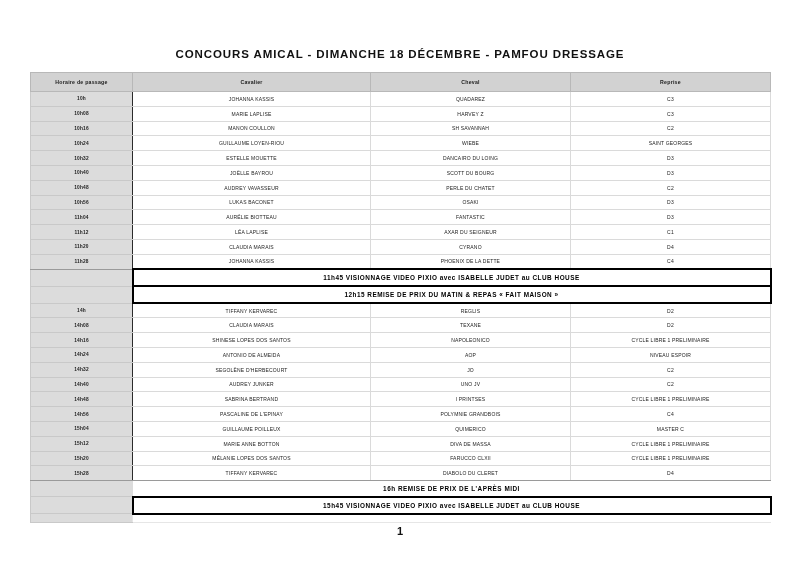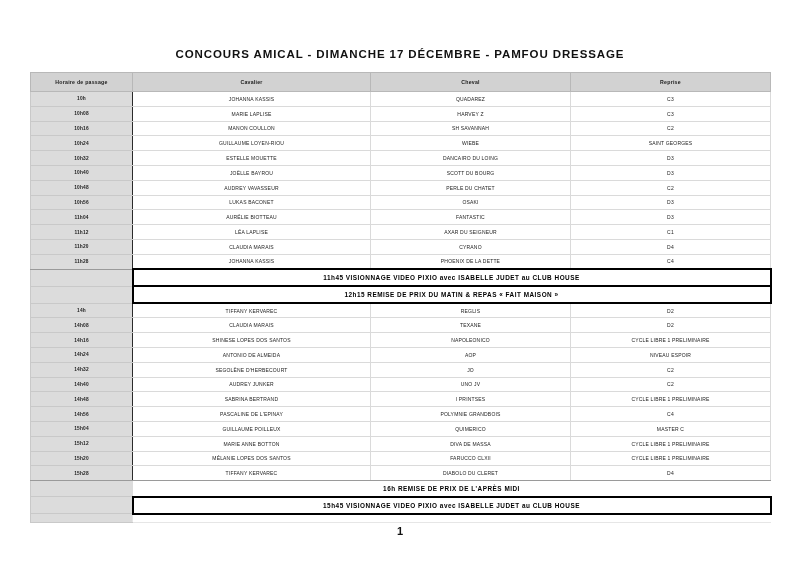--- a/index.html
+++ b/index.html
@@ -121,21 +121,21 @@
     font-weight: bold;
     color: #111;
   }
   tbody tr.lastrow td { border-bottom: 1.2px solid #9a9a9a; }
 </style>
 </head>
 <body>
 
 <div id="page">
 
-  <div id="title">CONCOURS AMICAL - DIMANCHE 17 DÉCEMBRE - PAMFOU DRESSAGE</div>
+  <div id="title">CONCOURS AMICAL - DIMANCHE 18 DÉCEMBRE - PAMFOU DRESSAGE</div>
 
   <div id="table-wrap">
     <table class="sched">
       <colgroup>
         <col class="c-time">
           <col class="c-rider">
           <col class="c-horse">
           <col class="c-rep">
       </colgroup>
       <thead>

